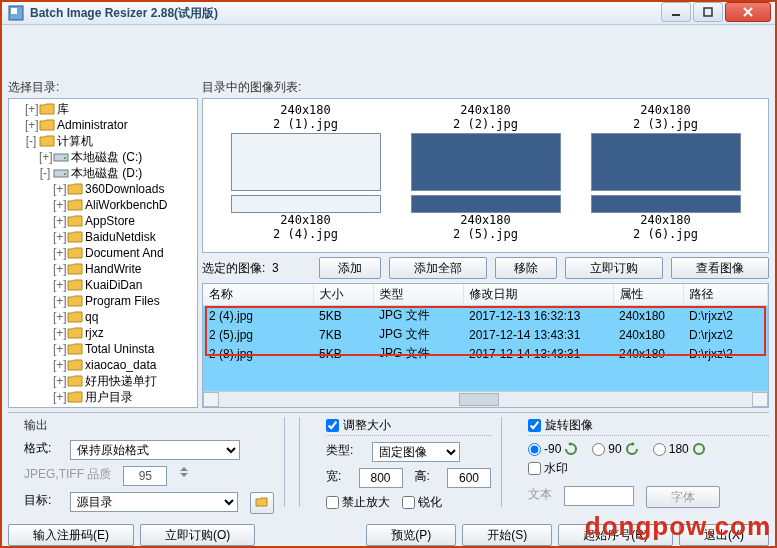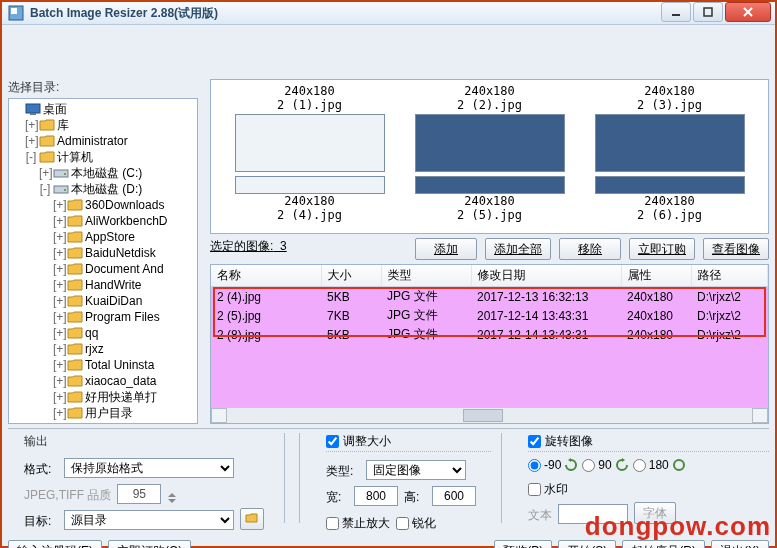--- a/index.html
+++ b/index.html
@@ -8,69 +8,69 @@
 .window { width: 777px; height: 548px; border: 2px solid #c2410c; background: #e9eff5; display: flex; flex-direction: column; }
 .titlebar { height: 30px; background: linear-gradient(#f8fbfe,#dfe9f5); display: flex; align-items: center; padding: 0 0 0 6px; border-bottom: 1px solid #b5c9df; }
 .titlebar .icon { width: 16px; height: 16px; margin-right: 6px; }
 .titlebar .title { flex: 1; color: #2a4a6a; font-weight: bold; }
 .tb-btns { display: flex; height: 22px; gap: 2px; margin-right: 4px; }
 .tb-btn { width: 30px; height: 20px; border: 1px solid #a9bacf; background: linear-gradient(#f5f8fc,#d8e3ef); border-radius: 3px; display: flex; align-items: center; justify-content: center; }
 .tb-btn.close { width: 46px; background: linear-gradient(#f17b6f,#d94b3c); border-color: #b13025; color: #fff; font-weight: bold; }
 
 .body { flex: 1; display: flex; flex-direction: column; padding: 6px; gap: 4px; }
 
-.top { flex: 1; display: flex; gap: 12px; min-height: 0; margin-top: 48px; }
+.top { flex: 1; display: flex; gap: 4px; min-height: 0; margin-top: 48px; }
 .left { width: 190px; display: flex; flex-direction: column; }
 .sect-label { color: #333; margin-bottom: 2px; }
 .tree { flex: 1; border: 1px solid #9bb3cc; background: #fff; overflow: auto; padding: 2px; }
 .tree-node { white-space: nowrap; display: flex; align-items: center; height: 16px; font-family: "SimSun", monospace; }
 .tree-node .tw { width: 12px; text-align: center; color: #6a6a6a; cursor: pointer; }
 .tree-node .ic { width: 16px; height: 14px; margin: 0 2px; }
 .folder-ic { fill: #f3c04b; stroke: #b68a1f; }
 .drive-ic { fill: #c9d3de; stroke: #6a7a8a; }
 .desk-ic { fill: #3a77bf; stroke: #1e4a7a; }
 
 .right { flex: 1; display: flex; flex-direction: column; min-width: 0; }
 .thumb-area { border: 1px solid #9bb3cc; background: #fff; padding: 4px; height: 155px; overflow: hidden; }
 .thumb-row { display: flex; gap: 30px; justify-content: center; }
 .thumb { width: 150px; text-align: center; }
 .thumb .cap { font-family: "SimSun", monospace; line-height: 14px; }
 .thumb .img { width: 150px; height: 58px; border: 1px solid #7a8fa5; margin-top: 2px; background: #3b5f8a; }
 .thumb .img.light { background: #eef3f8; }
 
-.sel-bar { display: flex; gap: 8px; padding: 4px 0; text-decoration: underline; }
-.btn { height: 22px; padding: 0 8px; border: 1px solid #8a9cb0; background: linear-gradient(#fdfdfd,#e3e9ef); border-radius: 2px; cursor: pointer; }
+.sel-bar { display: flex; align-items: center; gap: 8px; padding: 4px 0; }
+.btn { height: 22px; padding: 0 24px; border: 1px solid #8a9cb0; background: linear-gradient(#fdfdfd,#e3e9ef); border-radius: 2px; cursor: pointer; }
 .btn.wide { padding: 0 18px; }
 
-.list { flex: 1; border: 1px solid #9bb3cc; background: #f0abfc; min-height: 120px; overflow: hidden; position: relative; }
+.list { flex: 1; border: 1px solid #9bb3cc; background: #7dd3fc; min-height: 120px; overflow: hidden; position: relative; }
 .list table { width: 100%; border-collapse: collapse; font-family: "SimSun", monospace; }
 .list th { text-align: left; font-weight: normal; background: linear-gradient(#fdfdfd,#eef2f6); border-bottom: 1px solid #ccd6e0; border-right: 1px solid #e0e6ec; padding: 2px 6px; height: 20px; }
 .list td { padding: 1px 6px; height: 16px; }
 .list .redbox { position: absolute; top: 22px; left: 2px; right: 2px; height: 50px; border: 2px solid #e03020; pointer-events: none; }
 .hscroll { height: 16px; background: #e8edf2; border-top: 1px solid #c3cdd7; position: absolute; bottom: 0; left: 0; right: 0; display: flex; }
 .hscroll .sb-btn { width: 16px; border: 1px solid #b0bcc8; background: #f0f3f6; }
 .hscroll .sb-track { flex: 1; position: relative; }
 .hscroll .sb-thumb { position: absolute; left: 45%; width: 40px; top: 1px; bottom: 1px; background: #cfd8e1; border: 1px solid #a6b4c2; }
 
 .bottom { border-top: 1px solid #b0bcc8; padding-top: 4px; display: flex; flex-direction: column; gap: 4px; }
 .opt-row { display: flex; gap: 6px; align-items: flex-start; }
 .grp { display: flex; flex-direction: column; gap: 4px; margin-left: 16px; }
 .grp.out { width: 250px; }
-.row { display: flex; align-items: flex-end; gap: 6px; height: 22px; }
+.row { display: flex; align-items: flex-start; gap: 12px; height: 22px; }
 .row label { width: 34px; }
 select, input[type=text] { height: 20px; border: 1px solid #8a9cb0; background: #fff; padding: 0 2px; }
 select { width: 170px; }
 input.short { width: 60px; }
 input.num { width: 44px; text-align: center; }
 .chk { display: flex; align-items: center; gap: 3px; }
 .chk input { width: 13px; height: 13px; }
 .vsep { width: 1px; background: #b0bcc8; height: 90px; margin: 0 4px; }
 .sect-head { display: flex; align-items: center; gap: 4px; border-bottom: 1px dotted #aab6c2; margin-bottom: 2px; padding-bottom: 1px; }
 
-.radio-row { display: flex; gap: 4px; align-items: flex-start; }
+.radio-row { display: flex; gap: 14px; align-items: flex-start; }
 .rot-ic { width: 14px; height: 14px; }
 
 .btm-btns { display: flex; gap: 6px; padding: 4px 0; }
 .btm-btns .spacer { flex: 1; }
 
 .watermark { position: absolute; right: 6px; bottom: 6px; font-size: 26px; font-weight: bold; color: #d62e1f; font-family: Arial, sans-serif; letter-spacing: 1px; pointer-events: none; }
 
 svg.glyph { width: 12px; height: 12px; }
 </style>
 </head>
@@ -101,28 +101,20 @@
           </svg>
         </div>
     </div>
   </div>
 
   <div class="body">
     <div class="top">
       <div class="left">
         <div class="sect-label">选择目录:</div>
         <div class="tree" id="tree">
-            <div class="tree-node" style="padding-left: 0px;">
-              <span class="tw"></span>
-              <svg class="ic" viewBox="0 0 16 14">
-                <rect x="1" y="2" width="14" height="9" class="desk-ic"></rect>
-                <rect x="5" y="11" width="6" height="2" fill="#6a7a8a"></rect>
-              </svg>
-              <span>桌面</span>
-            </div>
             <div class="tree-node" style="padding-left: 14px;">
               <span class="tw">[+]</span>
               <svg class="ic" viewBox="0 0 16 14">
                 <path d="M1 3h5l1-1h8v10H1z" class="folder-ic"></path>
               </svg>
               <span>库</span>
             </div>
             <div class="tree-node" style="padding-left: 14px;">
               <span class="tw">[+]</span>
               <svg class="ic" viewBox="0 0 16 14">
@@ -247,20 +239,21 @@
             <div class="tree-node" style="padding-left: 42px;">
               <span class="tw">[+]</span>
               <svg class="ic" viewBox="0 0 16 14">
                 <path d="M1 3h5l1-1h8v10H1z" class="folder-ic"></path>
               </svg>
               <span>用户目录</span>
             </div>
           </div>
       </div>
       <div class="right">
+        <div class="sect-label">目录中的图像列表:</div>
         <div class="thumb-area">
           <div class="thumb-row" id="thumb-row-1">
               <div class="thumb">
                 <div class="cap">240x180<br>2 (1).jpg</div>
                 <div class="img light"></div>
               </div>
               <div class="thumb">
                 <div class="cap">240x180<br>2 (2).jpg</div>
                 <div class="img "></div>
               </div>
@@ -380,21 +373,21 @@
 
         <div class="vsep"></div>
 
         <div class="grp" style="width:165px">
           <div class="sect-head">
               <input type="checkbox" checked="" style="">
               <span>调整大小</span>
             </div>
           <div class="row">
               <label>类型:</label>
-              <select style="width:100px"><option>固定图像</option></select>
+              <select style="width:88px"><option>固定图像</option></select>
             </div>
           <div class="row">
             <label style="width:22px">宽:</label>
               <input class="num" type="text" value="800" style="">
             <label style="width:22px">高:</label>
               <input class="num" type="text" value="600" style="">
           </div>
           <div class="row">
             <span class="chk">
                 <input type="checkbox" style="">

